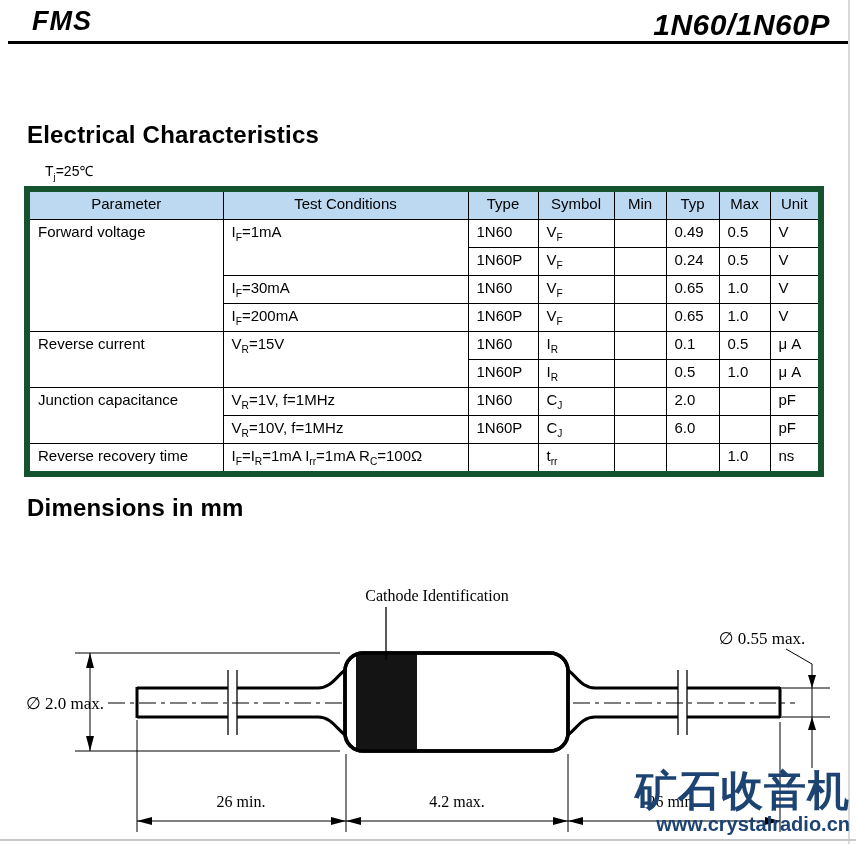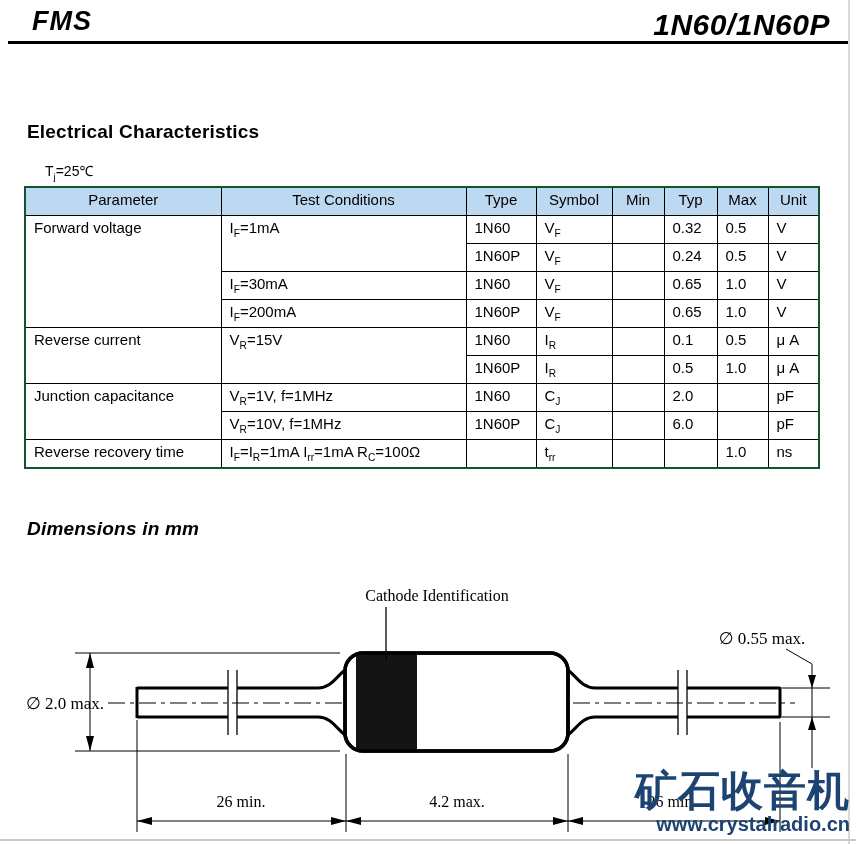--- a/index.html
+++ b/index.html
@@ -10,39 +10,39 @@
   .abs{position:absolute;}
   
   .page-edge-right{left:848px;top:0;width:2px;height:844px;background:#d9d9d9;}
   .page-edge-bottom{left:0;top:839px;width:856px;height:2px;background:#c9c9c9;}
 
   
   .brand{left:32px;top:6px;font-size:27px;font-weight:700;font-style:italic;letter-spacing:1px;}
   .part-no{right:26px;top:8px;font-size:30px;font-weight:700;font-style:italic;letter-spacing:0.5px;}
   .header-rule{left:8px;top:41px;width:840px;height:3px;background:#000;}
 
-  .section-title{font-size:19px;font-weight:700;letter-spacing:0.2px;}
+  .section-title{font-size:24px;font-weight:700;letter-spacing:0.2px;}
   .title-electrical{left:27px;top:121px;}
-  .title-dimensions{left:27px;top:518px;font-style:italic;}
+  .title-dimensions{left:27px;top:494px;}
   .temp-note{left:45px;top:161px;font-size:14px;}
 
   
   table.spec{
     position:absolute;left:24px;top:186px;width:794px;
     border-collapse:collapse;table-layout:fixed;
     font-size:15px;
   }
   table.spec td, table.spec th{
     border:1px solid #000;
     padding:3px 4px 2px 8px;
     vertical-align:top;
     height:22px;
     overflow:hidden;white-space:nowrap;
   }
-  table.spec{border:2px solid #14532d;}
+  table.spec{border:6px solid #14532d;}
   table.spec th{
     background:#bdd9f1;font-weight:400;text-align:center;padding-left:4px;
   }
   td.c{padding-left:4px;}
   sub{font-size:0.68em;}
 
   
   svg text{font-family:"Liberation Serif", serif;fill:#000;}
 
   
@@ -89,21 +89,21 @@
     <th>Typ</th>
     <th>Max</th>
     <th>Unit</th>
   </tr>
   <tr>
     <td rowspan="4">Forward voltage</td>
     <td rowspan="2">I<sub>F</sub>=1mA</td>
     <td>1N60</td>
     <td class="c">V<sub>F</sub></td>
     <td class="c"></td>
-    <td class="c">0.32</td>
+    <td class="c">0.49</td>
     <td class="c">0.5</td>
     <td class="c">V</td>
   </tr>
   <tr>
     <td>1N60P</td>
     <td class="c">V<sub>F</sub></td>
     <td class="c"></td>
     <td class="c">0.24</td>
     <td class="c">0.5</td>
     <td class="c">V</td>

